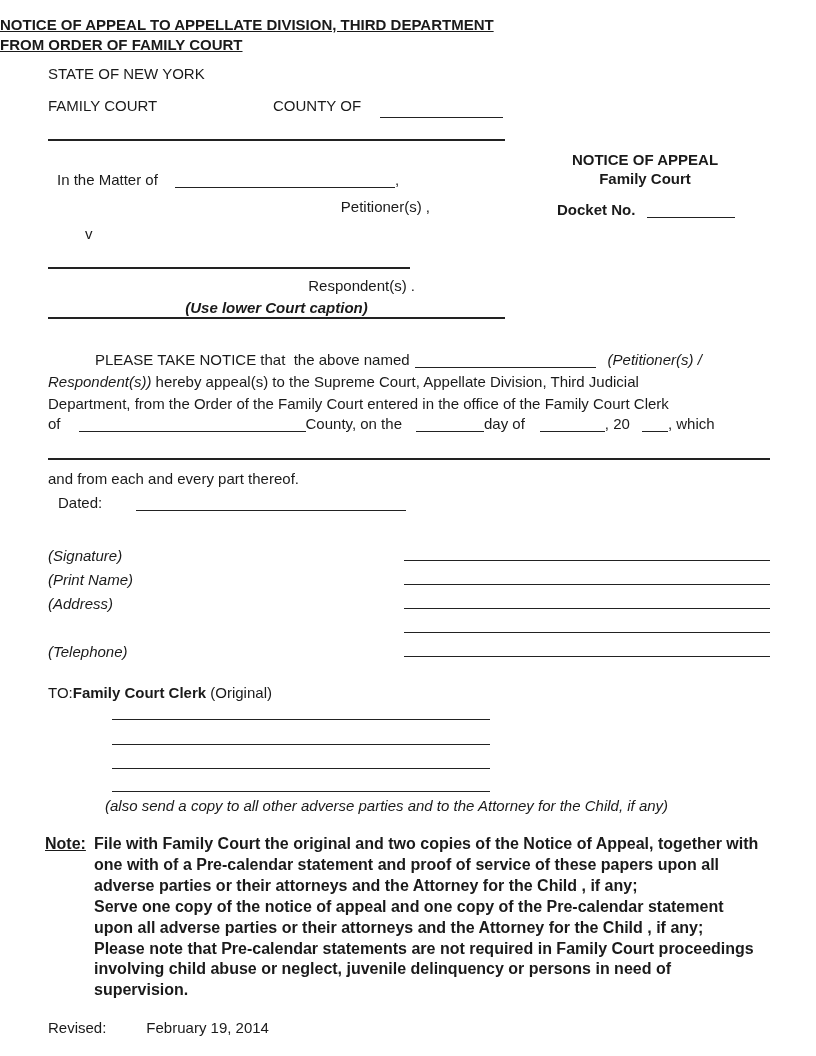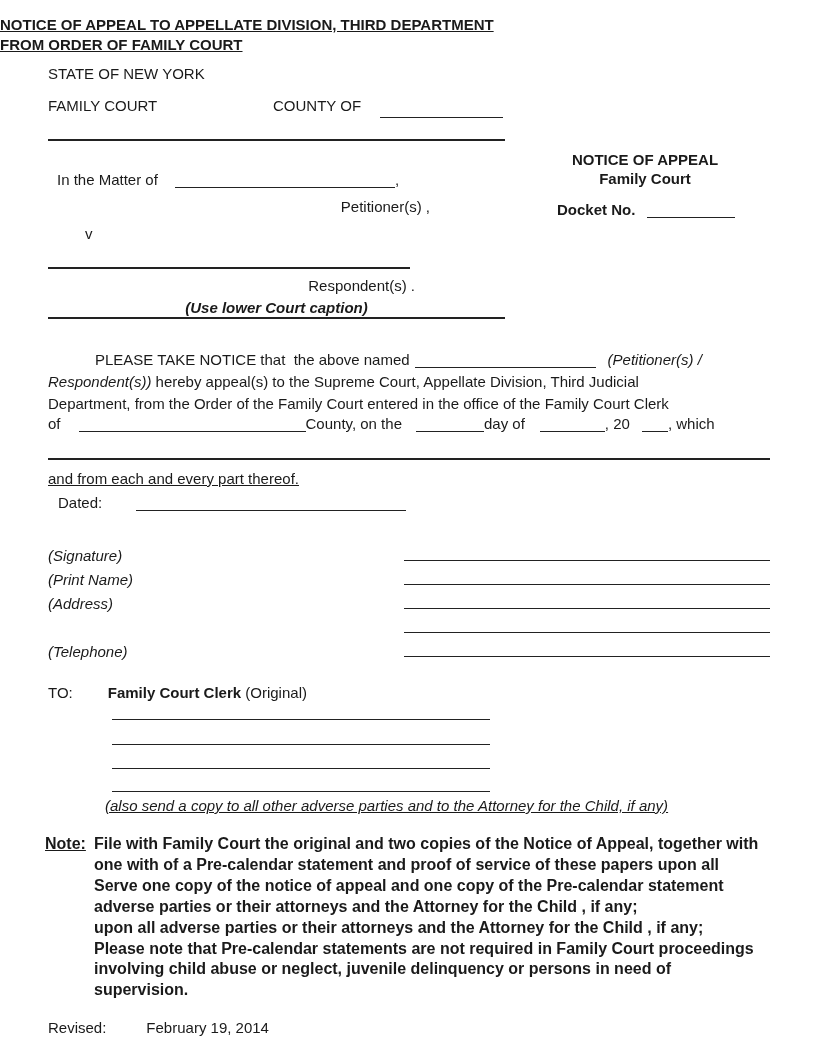--- a/index.html
+++ b/index.html
@@ -57,21 +57,21 @@
   <div class="abs center b" style="left:525px; top:170px; width:240px;" data-bind="caption.right.family_court">Family Court</div>
   <div class="abs" style="left:557px; top:201px;"><span class="b" data-bind="caption.right.docket_no">Docket No.</span><span class="blank" style="width:88px; margin-left:12px;"></span></div>
 
   <div class="abs" style="left:95px; top:351px;"><span data-bind="body.notice_line1">PLEASE TAKE NOTICE that  the above named</span><span class="blank" style="width:181px; margin-left:5px;"></span><span class="i" style="margin-left:12px;" data-bind="body.petitioner_italic">(Petitioner(s) /</span></div>
   <div class="abs" style="left:48px; top:373px;"><span class="i" data-bind="body.respondent_italic">Respondent(s))</span><span data-bind="body.line2_rest"> hereby appeal(s) to the Supreme Court, Appellate Division, Third Judicial</span></div>
   <div class="abs" style="left:48px; top:395px;" data-bind="body.line3">Department, from the Order of the Family Court entered in the office of the Family Court Clerk</div>
 
   <div class="abs" style="left:48px; top:415px;"><span data-bind="body.of">of</span><span class="blank" style="width:227px; margin-left:18px;"></span><span data-bind="body.county_on_the">County, on the</span><span class="blank" style="width:68px; margin-left:14px;"></span><span data-bind="body.day_of">day of</span><span class="blank" style="width:65px; margin-left:15px;"></span><span data-bind="body.comma_20">, 20</span><span class="blank" style="width:26px; margin-left:12px;"></span><span data-bind="body.comma_which">, which</span></div>
 
   <div class="abs rule" style="left:48px; top:458px; width:722px;"></div>
-  <div class="abs" style="left:48px; top:470px;text-decoration:underline;" data-bind="body.every_part">and from each and every part thereof.</div>
+  <div class="abs" style="left:48px; top:470px;" data-bind="body.every_part">and from each and every part thereof.</div>
 
   <div class="abs" style="left:58px; top:494px;"><span data-bind="body.dated_label">Dated:</span><span class="blank" style="width:270px; margin-left:34px;"></span></div>
 
   <div class="abs" style="left:48px; top:540px; width:722px;">
     <div class="sig-row">
         <div class="sig-label" data-bind="signature_block.signature_label">(Signature)</div>
         <div class="sig-line"></div>
       </div>
     <div class="sig-row">
         <div class="sig-label" data-bind="signature_block.print_name_label">(Print Name)</div>
@@ -84,34 +84,34 @@
     <div class="sig-row">
         <div class="sig-label"></div>
         <div class="sig-line"></div>
       </div>
     <div class="sig-row">
         <div class="sig-label" data-bind="signature_block.telephone_label">(Telephone)</div>
         <div class="sig-line"></div>
       </div>
   </div>
 
-  <div class="abs" style="left:48px; top:684px;"><span data-bind="to_block.to_label">TO:</span><span class="b" style="margin-left:35px;" data-bind="to_block.clerk">Family Court Clerk</span><span data-bind="to_block.original"> (Original)</span></div>
+  <div class="abs" style="left:48px; top:684px;"><span data-bind="to_block.to_label">TO:</span><span class="b" style="" data-bind="to_block.clerk">Family Court Clerk</span><span data-bind="to_block.original"> (Original)</span></div>
   <div class="abs thin-rule" style="left:112px; top:719px; width:378px;"></div>
   <div class="abs thin-rule" style="left:112px; top:744px; width:378px;"></div>
   <div class="abs thin-rule" style="left:112px; top:768px; width:378px;"></div>
   <div class="abs thin-rule" style="left:112px; top:791px; width:378px;"></div>
-  <div class="abs i" style="left:105px; top:797px;text-decoration:underline;" data-bind="to_block.copy_note">(also send a copy to all other adverse parties and to the Attorney for the Child, if any)</div>
+  <div class="abs i" style="left:105px; top:797px;" data-bind="to_block.copy_note">(also send a copy to all other adverse parties and to the Attorney for the Child, if any)</div>
 
   <div class="abs note-wrap" style="left:45px; top:834px; width:725px;">
     <div class="note-label" data-bind="note_block.label">Note:</div>
     <div class="note-lines">
       <div data-bind="note_block.lines.0">File with Family Court the original and two copies of the Notice of Appeal, together with</div>
       <div data-bind="note_block.lines.1">one with of a Pre-calendar statement and proof of service of these papers upon all</div>
+      <div data-bind="note_block.lines.2">adverse parties or their attorneys and the Attorney for the Child , if any;</div>
       <div data-bind="note_block.lines.3">Serve one copy of the notice of appeal and one copy of the Pre-calendar statement</div>
-      <div data-bind="note_block.lines.2">adverse parties or their attorneys and the Attorney for the Child , if any;</div>
       <div data-bind="note_block.lines.4">upon all adverse parties or their attorneys and the Attorney for the Child , if any;</div>
       <div data-bind="note_block.lines.5">Please note that Pre-calendar statements are not required in Family Court proceedings</div>
       <div data-bind="note_block.lines.6">involving child abuse or neglect, juvenile delinquency or persons in need of</div>
       <div data-bind="note_block.lines.7">supervision.</div>
     </div>
   </div>
 
   <div class="abs" style="left:48px; top:1019px;"><span data-bind="footer.revised_label">Revised:</span><span style="margin-left:40px;" data-bind="footer.revised_date">February 19, 2014</span></div>
 
 </div>

